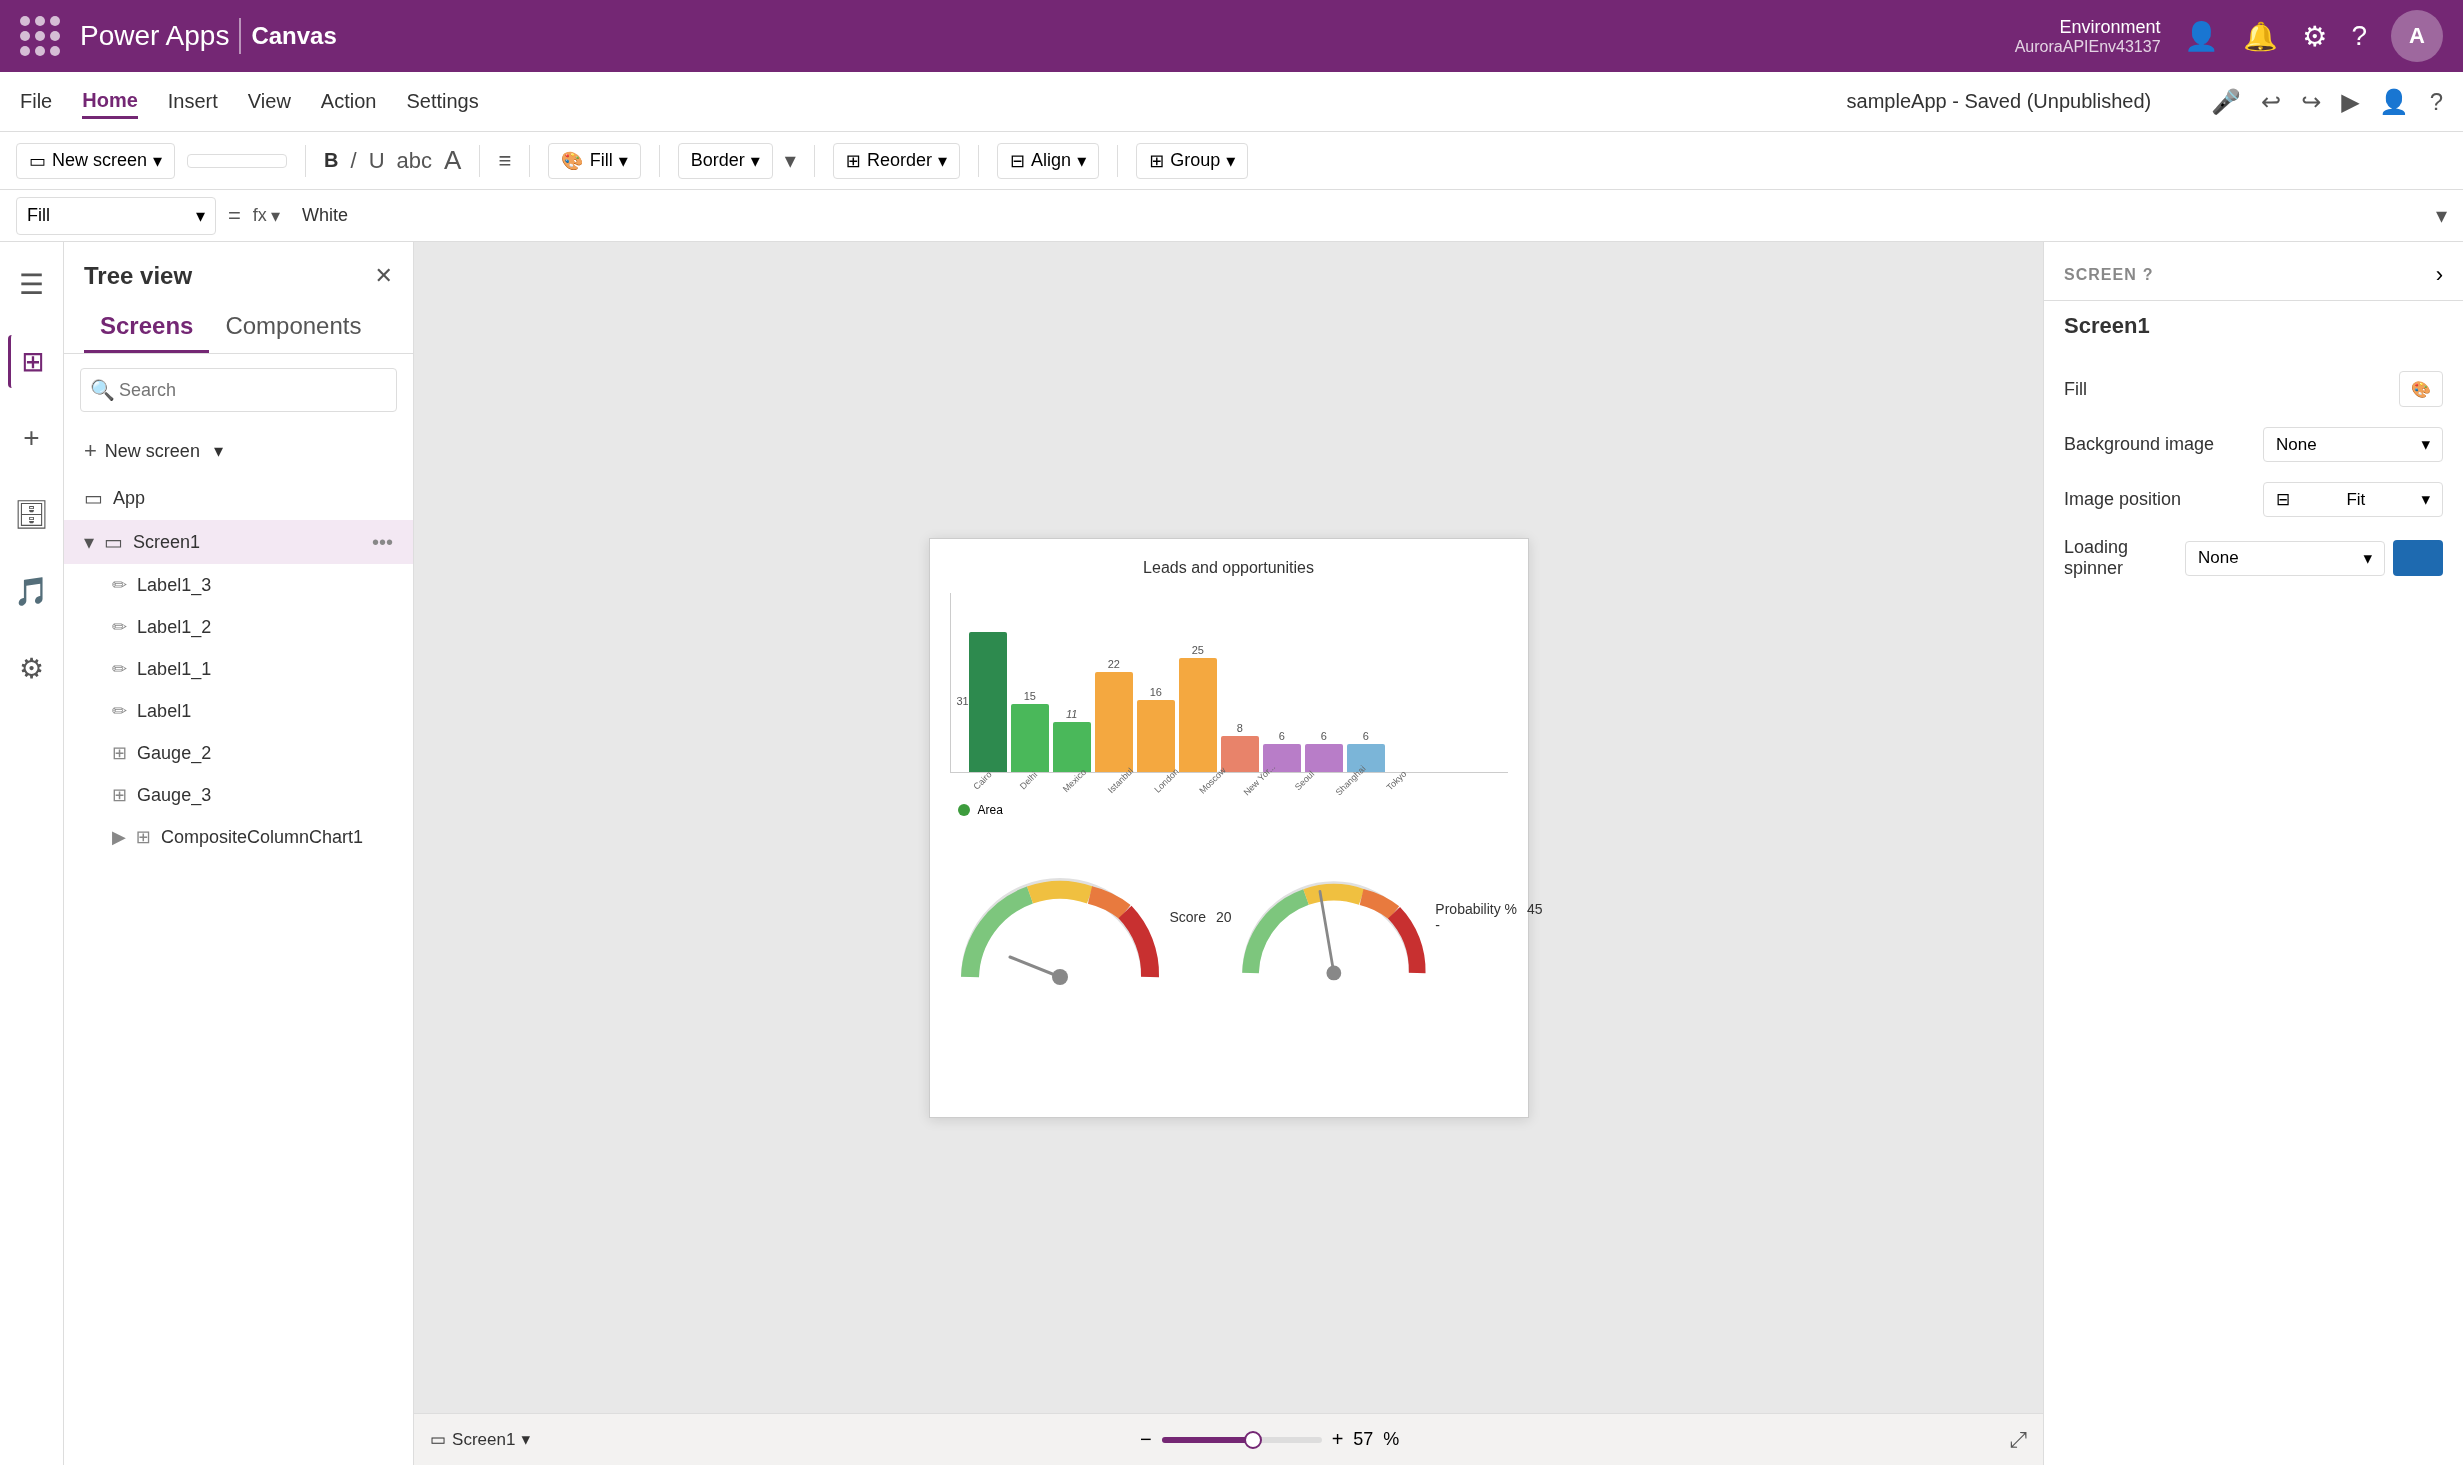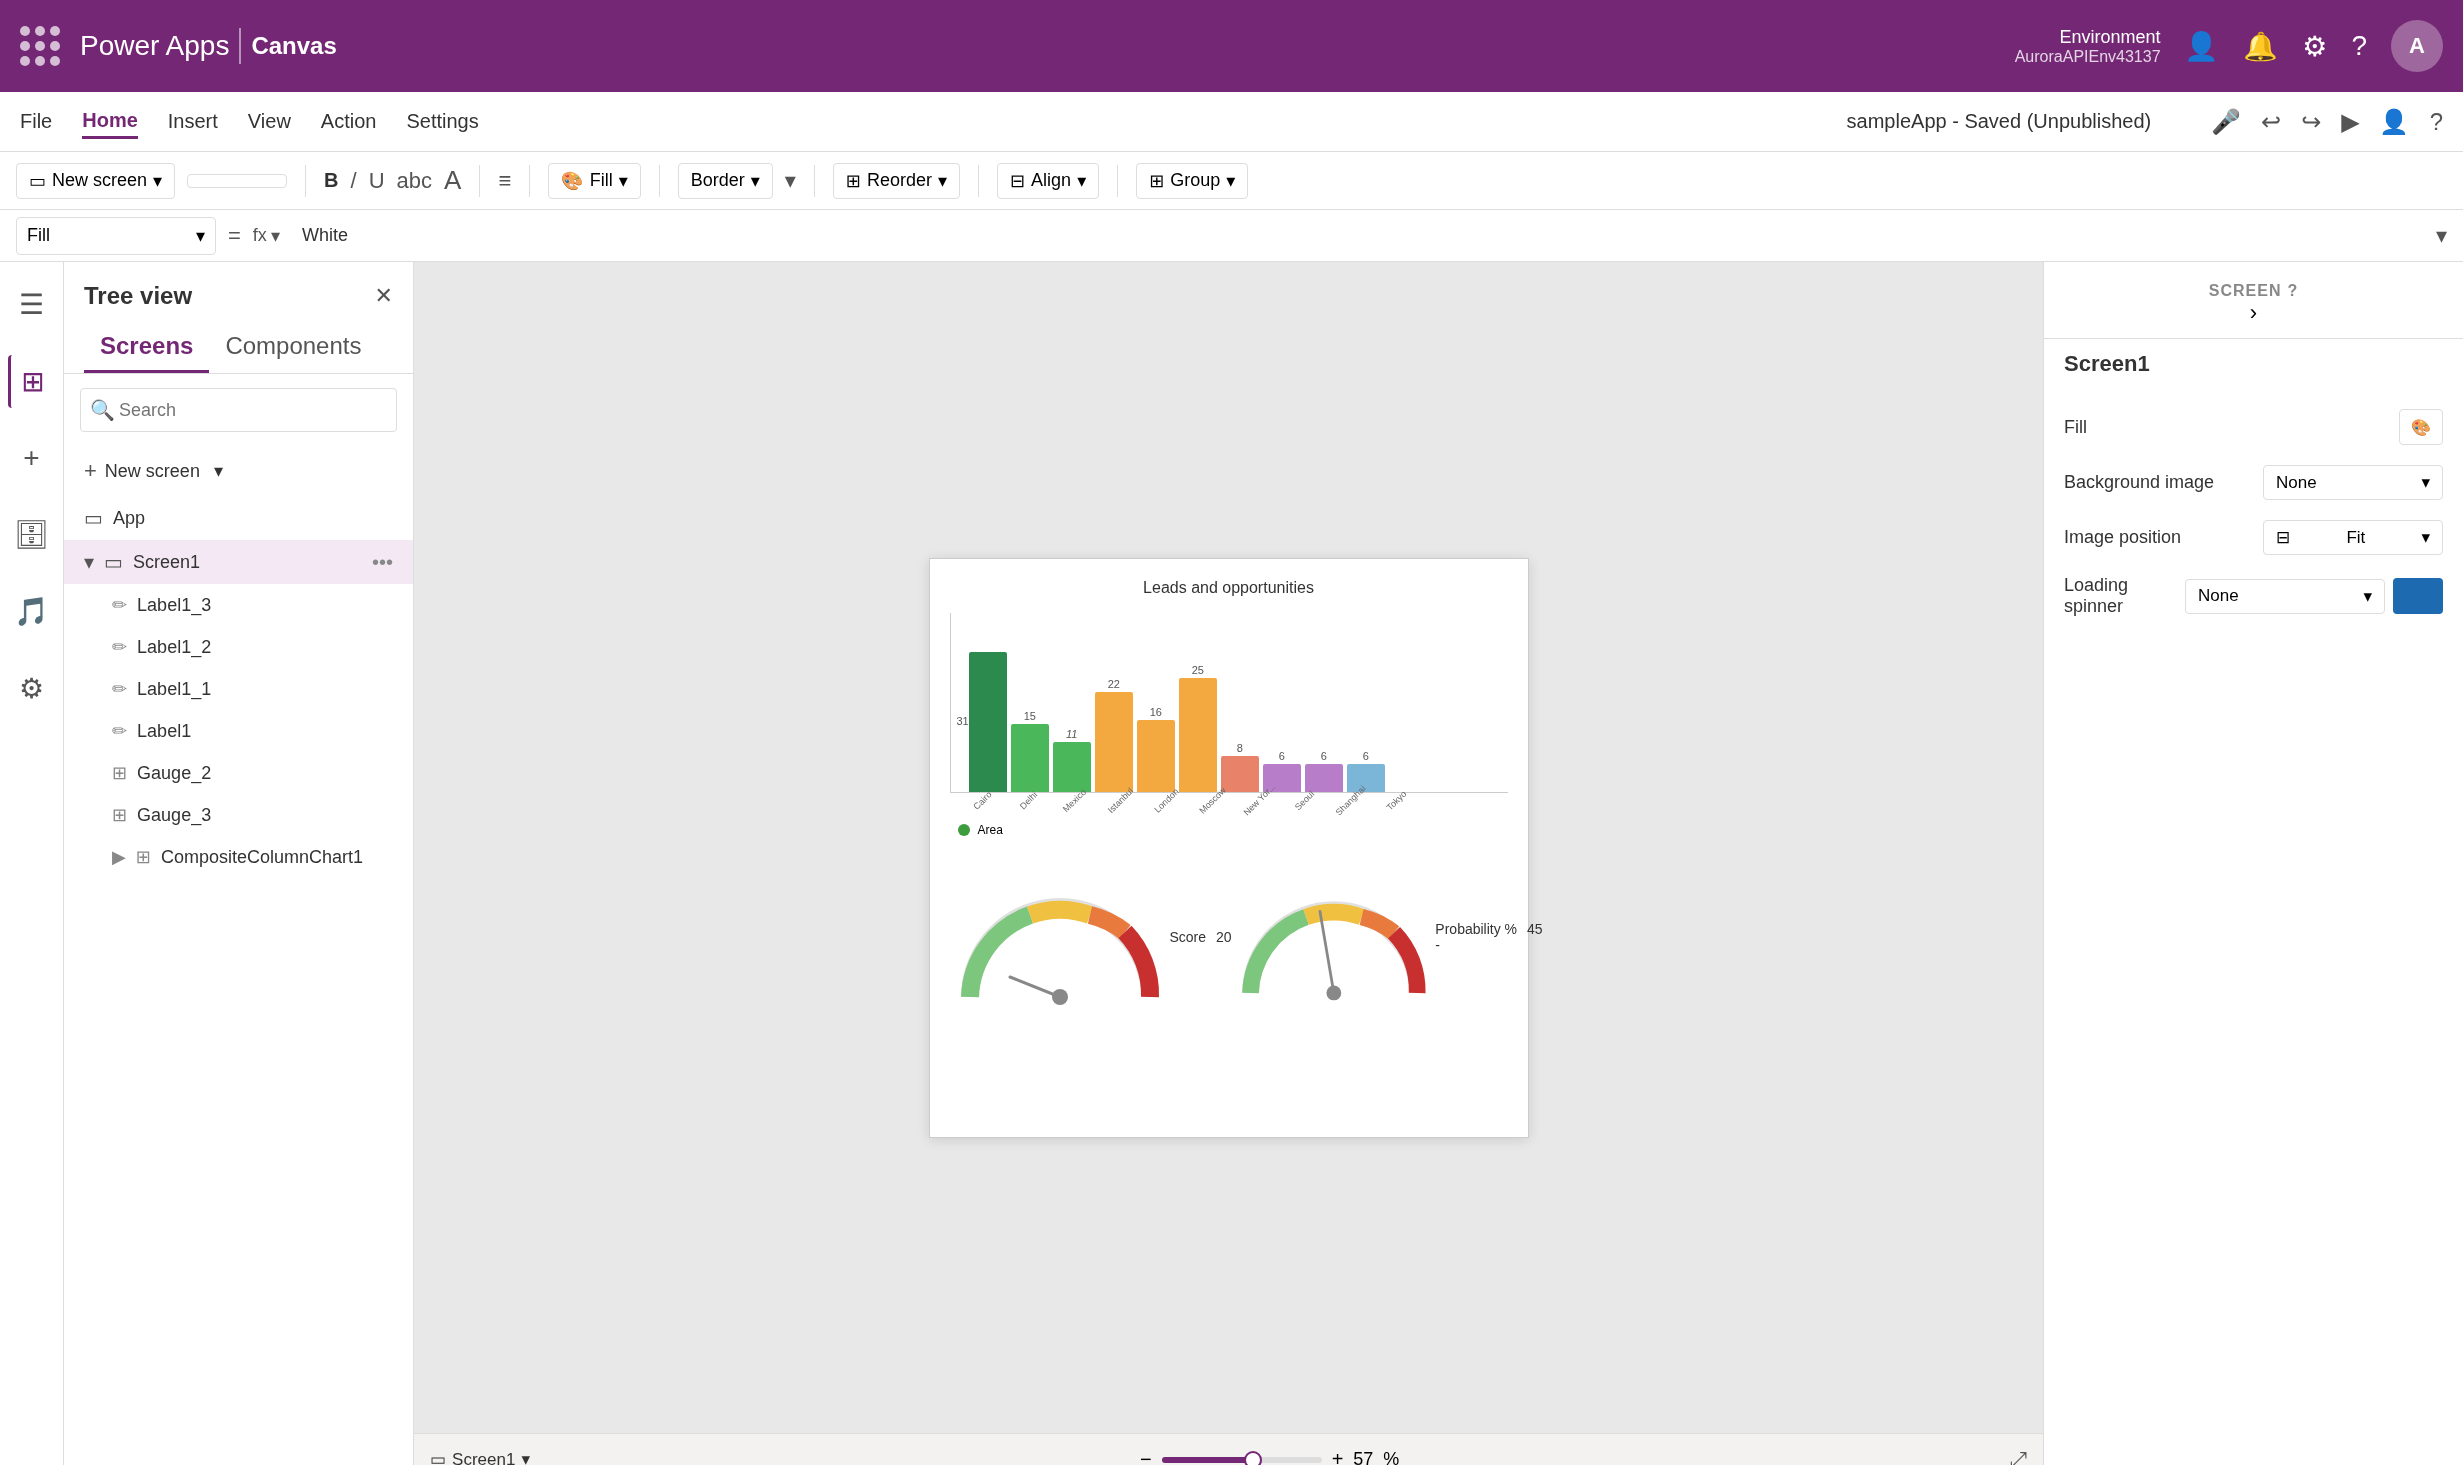--- a/index.html
+++ b/index.html
@@ -2,21 +2,21 @@
 <html><head>
   <meta charset="utf-8">
   <style>
     * { box-sizing: border-box; margin: 0; padding: 0; font-family: 'Segoe UI', sans-serif; }
     body { width: 2463px; height: 1465px; overflow: hidden; background: #f3f2f1; }
 
     
     .top-nav {
       display: flex; align-items: center;
       background: #742774; color: white;
-      height: 92px; padding: 0 20px; gap: 20px;
+      height: 72px; padding: 0 20px; gap: 20px;
     }
     .top-nav-dots { display: grid; grid-template-columns: repeat(3,10px); gap:5px; }
     .top-nav-dots span { width:10px;height:10px;background:rgba(255,255,255,0.7);border-radius:50%;display:block; }
     .top-nav-brand { font-size: 28px; font-weight: 300; display:flex; align-items:center; gap:10px; }
     .top-nav-brand .divider { width:2px;height:36px;background:rgba(255,255,255,0.5); }
     .top-nav-brand .canvas { font-weight: 600; }
     .top-nav-right { margin-left:auto; display:flex; align-items:center; gap:24px; }
     .env-info { text-align:right; }
     .env-info .env-label { font-size:18px; }
     .env-info .env-value { font-size:16px; color:rgba(255,255,255,0.8); }
@@ -106,21 +106,21 @@
     .chart-title { font-size:16px;text-align:center;color:#333;margin-bottom:16px; }
     .chart-legend { display:flex;align-items:center;gap:8px;margin-top:8px;font-size:12px; }
     .legend-dot { width:12px;height:12px;border-radius:50%;background:#3d9c3d; }
 
     
     .gauges { display:flex;justify-content:space-around;padding:20px; }
     .gauge-wrap { display:flex;align-items:center; }
 
     
     .props-panel { width:420px;background:white;border-left:1px solid #ddd;display:flex;flex-direction:column; }
-    .props-header { display:flex;align-items:center;justify-content:space-between;padding:20px 20px 0;border-bottom:1px solid #ddd;padding-bottom:12px;flex-direction:column; }
+    .props-header { display:flex;align-items:center;justify-content:space-between;padding:20px 20px 0;border-bottom:1px solid #ddd;padding-bottom:12px; }
     .props-screen-label { font-size:16px;font-weight:600;color:#888;text-transform:uppercase;letter-spacing:1px;display:flex;align-items:center;gap:6px; }
     .props-title { font-size:22px;font-weight:600;color:#333;padding:12px 20px; }
     .props-tabs { display:flex;gap:0;padding:0 20px;border-bottom:1px solid #ddd; }
     .props-tab { font-size:18px;padding:10px 14px;cursor:pointer;color:#555;border-bottom:3px solid transparent; }
     .props-tab.active { color:#742774;border-bottom:3px solid #742774;font-weight:600; }
     .props-body { padding:20px;display:flex;flex-direction:column;gap:20px; }
     .prop-row { display:flex;align-items:center;justify-content:space-between; }
     .prop-label { font-size:18px;color:#333; }
     .prop-value { display:flex;align-items:center;gap:8px; }
     .prop-dropdown { display:flex;align-items:center;gap:6px;border:1px solid #ddd;border-radius:4px;padding:6px 12px;font-size:17px;cursor:pointer;min-width:160px;justify-content:space-between; }

